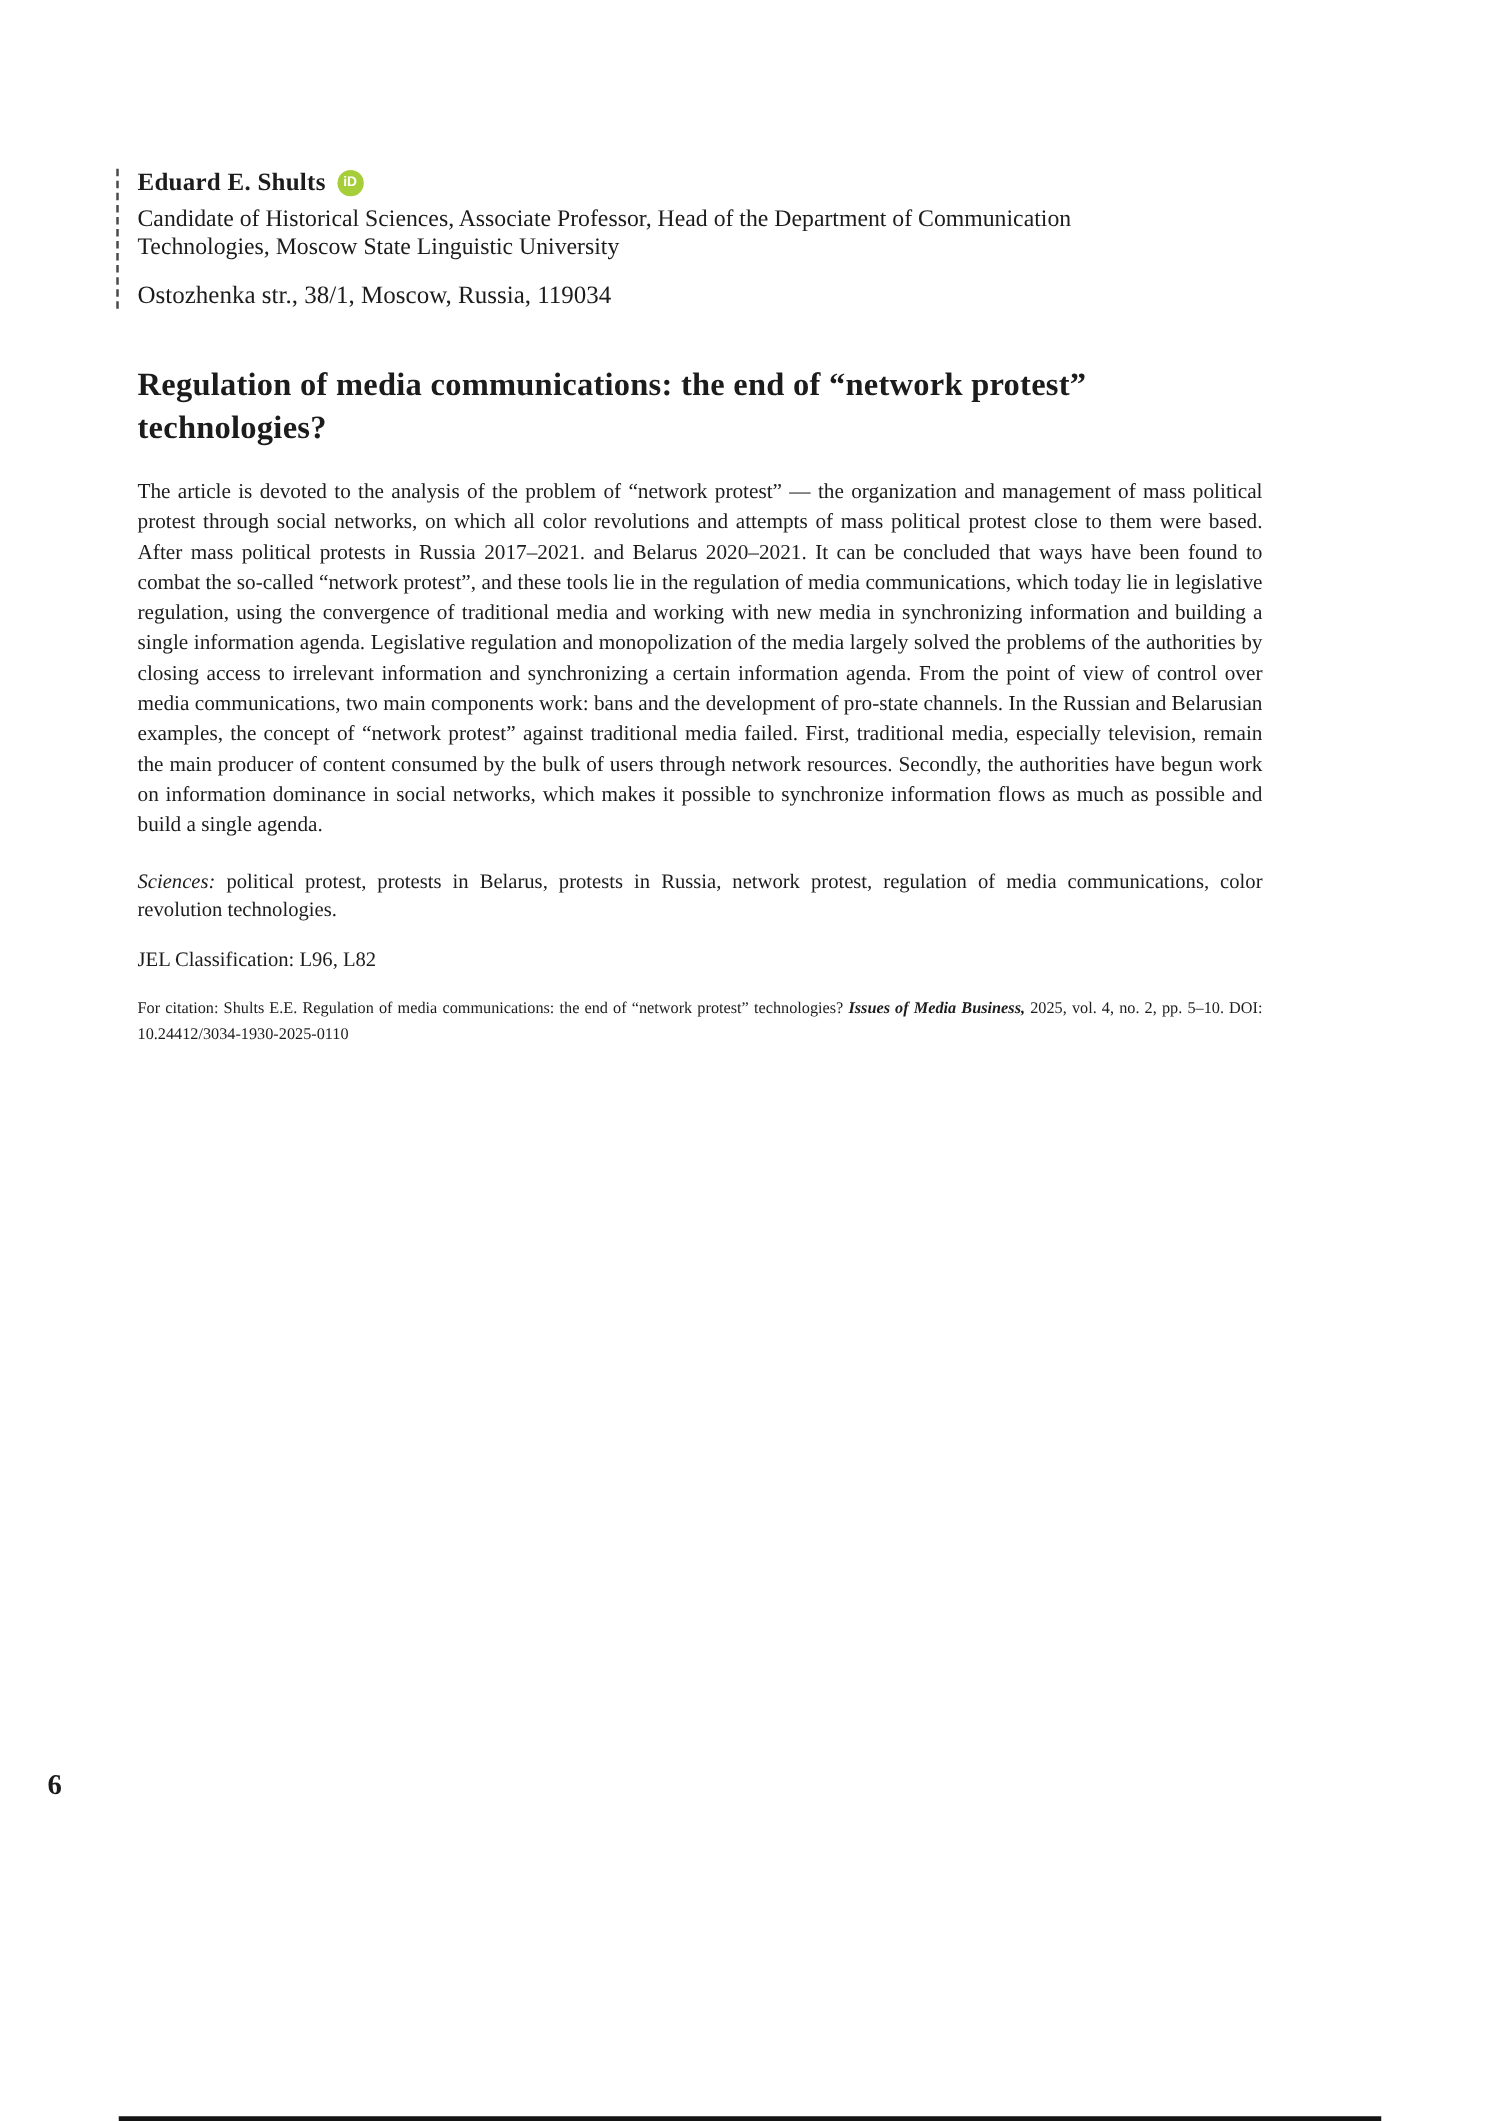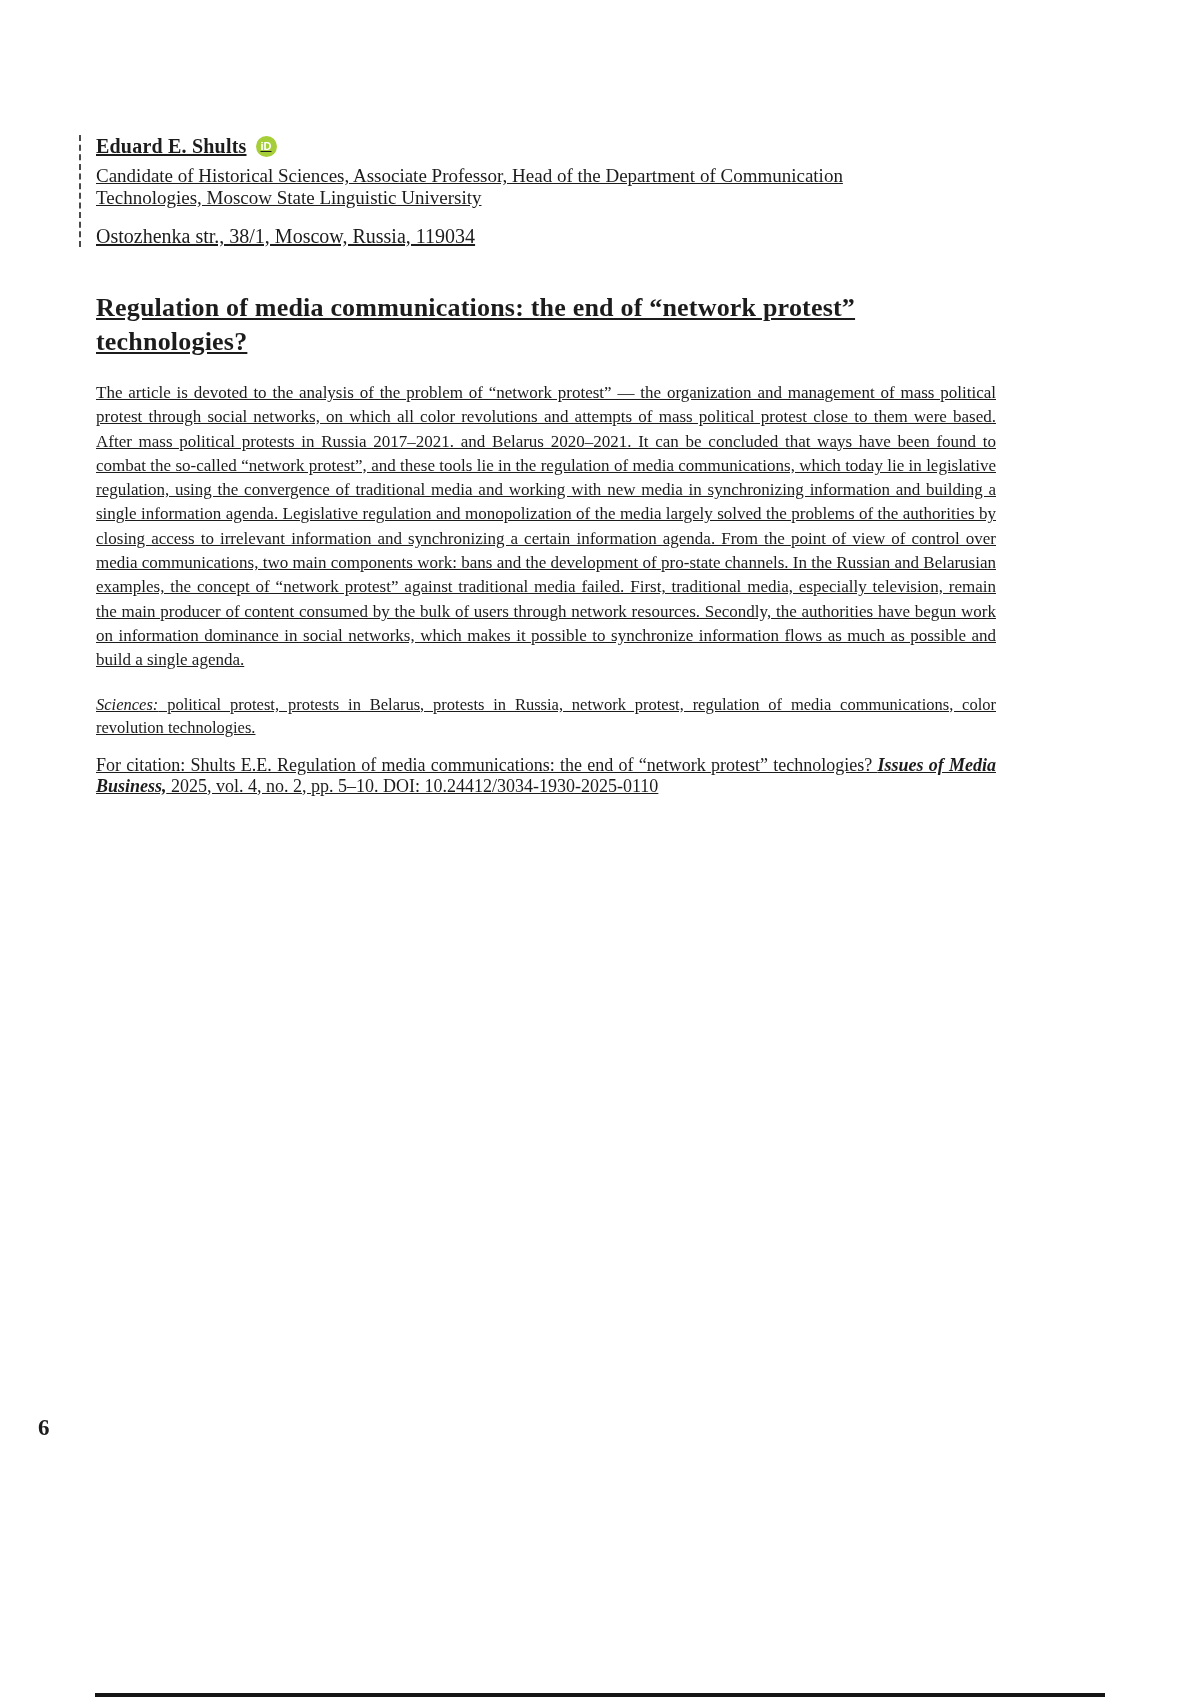--- a/index.html
+++ b/index.html
@@ -11,24 +11,23 @@
   }
   .page {
     position: relative;
     width: 1200px;
     height: 1697px;
     background: #ffffff;
     overflow: hidden;
   }
   .content {
     position: absolute;
-    left: 96px;
+    left: 110px;
     top: 135px;
     width: 900px;
-    text-decoration: underline;
   }
   
   .author-block {
     border-left: 2px dashed #4a4a4a;
     padding-left: 15px;
     margin-left: -17px;
   }
   .author-name-row {
     display: flex;
     align-items: center;
@@ -85,21 +84,21 @@
     text-align: justify;
   }
   .keywords .kw-label { font-style: italic; }
   .jel {
     margin-top: 18px;
     font-size: 16.5px;
     line-height: 22px;
   }
   .citation {
     margin-top: 16px;
-    font-size: 18px;
+    font-size: 13px;
     line-height: 21px;
     text-align: justify;
   }
   .citation .journal { font-style: italic; font-weight: bold; }
   .page-number {
     position: absolute;
     left: 38px;
     top: 1415px;
     font-size: 23px;
     font-weight: bold;
@@ -129,20 +128,21 @@
         <div>Ostozhenka str., 38/1, Moscow, Russia, 119034</div>
       </div>
     </div>
 
     <h1 class="article-title">Regulation of media communications: the end of “network protest” technologies?</h1>
 
     <p class="abstract">The article is devoted to the analysis of the problem of “network protest” — the organization and management of mass political protest through social networks, on which all color revolutions and attempts of mass political protest close to them were based. After mass political protests in Russia 2017–2021. and Belarus 2020–2021. It can be concluded that ways have been found to combat the so-called “network protest”, and these tools lie in the regulation of media communications, which today lie in legislative regulation, using the convergence of traditional media and working with new media in synchronizing information and building a single information agenda. Legislative regulation and monopolization of the media largely solved the problems of the authorities by closing access to irrelevant information and synchronizing a certain information agenda. From the point of view of control over media communications, two main components work: bans and the development of pro-state channels. In the Russian and Belarusian examples, the concept of “network protest” against traditional media failed. First, traditional media, especially television, remain the main producer of content consumed by the bulk of users through network resources. Secondly, the authorities have begun work on information dominance in social networks, which makes it possible to synchronize information flows as much as possible and build a single agenda.</p>
 
     <p class="keywords"><span class="kw-label">Sciences:</span><span> political protest, protests in Belarus, protests in Russia, network protest, regulation of media communications, color revolution technologies.</span></p>
 
+    <p class="jel">JEL Classification: L96, L82</p>
 
     <p class="citation"><span>For citation: Shults E.E. Regulation of media communications: the end of “network protest” technologies? </span><span class="journal">Issues of Media Business,</span><span> 2025, vol. 4, no. 2, pp. 5–10. DOI: 10.24412/3034-1930-2025-0110</span></p>
 
   </div>
 
   <div class="page-number">6</div>
   <div class="bottom-edge"></div>
 </div>
 
 </body></html>

